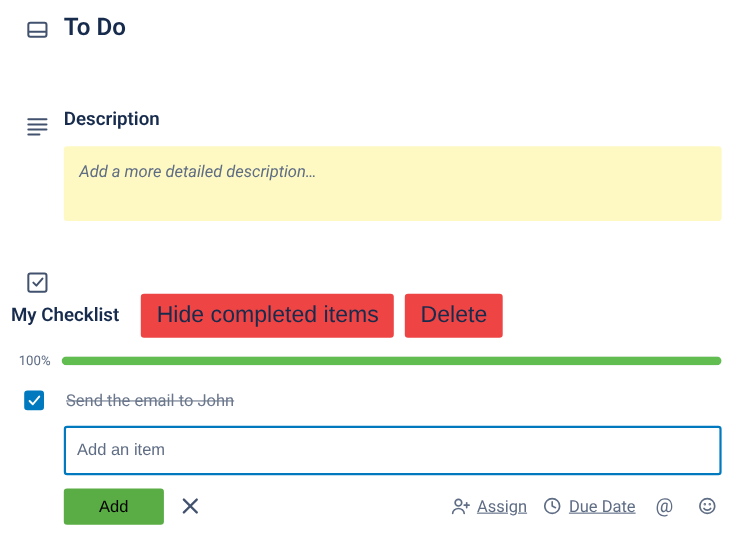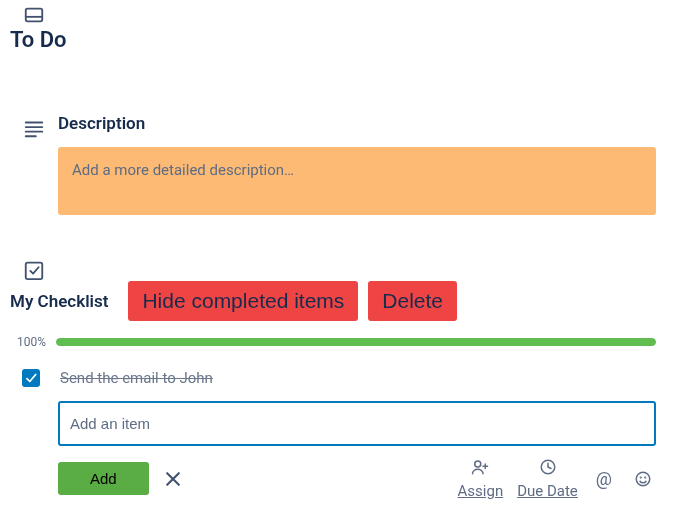--- a/index.html
+++ b/index.html
@@ -27,26 +27,27 @@
   .content { flex: 1; min-width: 0; padding-right: 14px; }
   .card-title { font-size: 22px; font-weight: 600; line-height: 1.3; }
   .subline { color: #5e6c84; font-size: 15px; margin-top: 6px; }
   .subline .list-link { color: #5e6c84; text-decoration: underline; cursor: pointer; }
   .sect-head {
     font-size: 17px; font-weight: 600; margin-bottom: 14px;
     display: flex; align-items: center; gap: 10px;
   }
   .sect-head .spacer { flex: 1; }
   .desc-box {
-    background: #fdba74;
+    background: #fef9c3;
     border-radius: 3px;
     padding: 14px 14px 36px;
     color: #5e6c84;
     font-size: 15px;
     cursor: pointer;
+    font-style: italic;
   }
   .btn {
     background: #ef4444;
     border: none;
     border-radius: 3px;
     padding: 8px 14px;
     font-size: 21px;
     color: #172b4d;
     cursor: pointer;
   }
@@ -84,32 +85,32 @@
     width: 100%; border: 2px solid #0079bf; border-radius: 3px;
     padding: 12px 10px; font-size: 15px; color: #172b4d; outline: none;
     margin-top: 8px; margin-left: 0;
   }
   .add-item-input::placeholder { color: #5e6c84; }
   .action-row {
     display: flex; align-items: center; gap: 14px; margin-top: 12px;
   }
   .action-row .spacer { flex: 1; }
   .mini-action {
-    display: inline-flex; align-items: center; gap: 6px;
-    color: #5e6c84; font-size: 15px; cursor: pointer; flex-direction: column;
+    display: inline-flex; gap: 6px;
+    color: #5e6c84; font-size: 15px; cursor: pointer;
   }
   .mini-action .label { text-decoration: underline; }
   .close-x { cursor: pointer; color: #42526e; display: flex; }
   .icon-btn { color: #5e6c84; cursor: pointer; display: flex; padding: 4px; }
   svg { display: block; }
 </style>
 </head>
 <body>
 
-<div class="section" style="padding-top:0;flex-direction:column;">
+<div class="section" style="padding-top:12px;">
   <div class="gutter">
     <span>
       <svg width="22" height="22" viewBox="0 0 24 24" fill="none" stroke="currentColor" stroke-width="2">
         <rect x="3" y="5" width="18" height="14" rx="2"></rect>
         <line x1="3" y1="14" x2="21" y2="14"></line>
       </svg>
     </span>
   </div>
   <div class="content">
     <div class="card-title">To Do</div>

